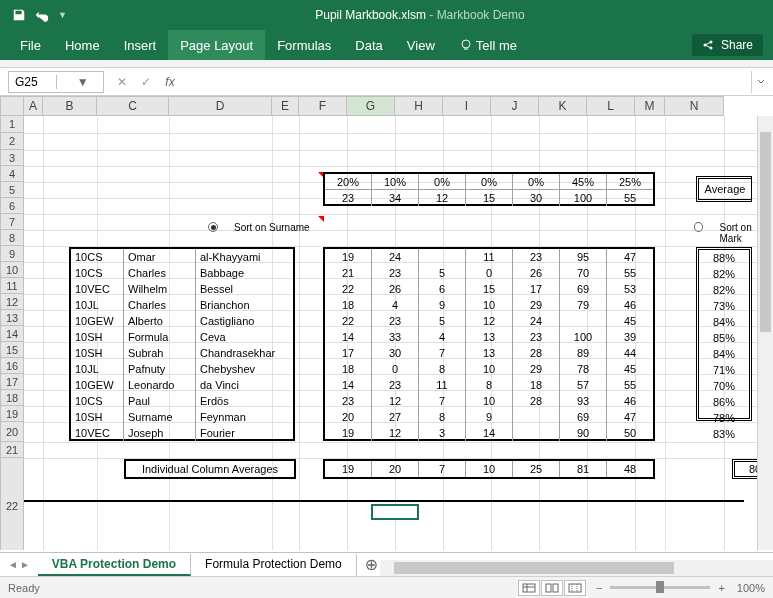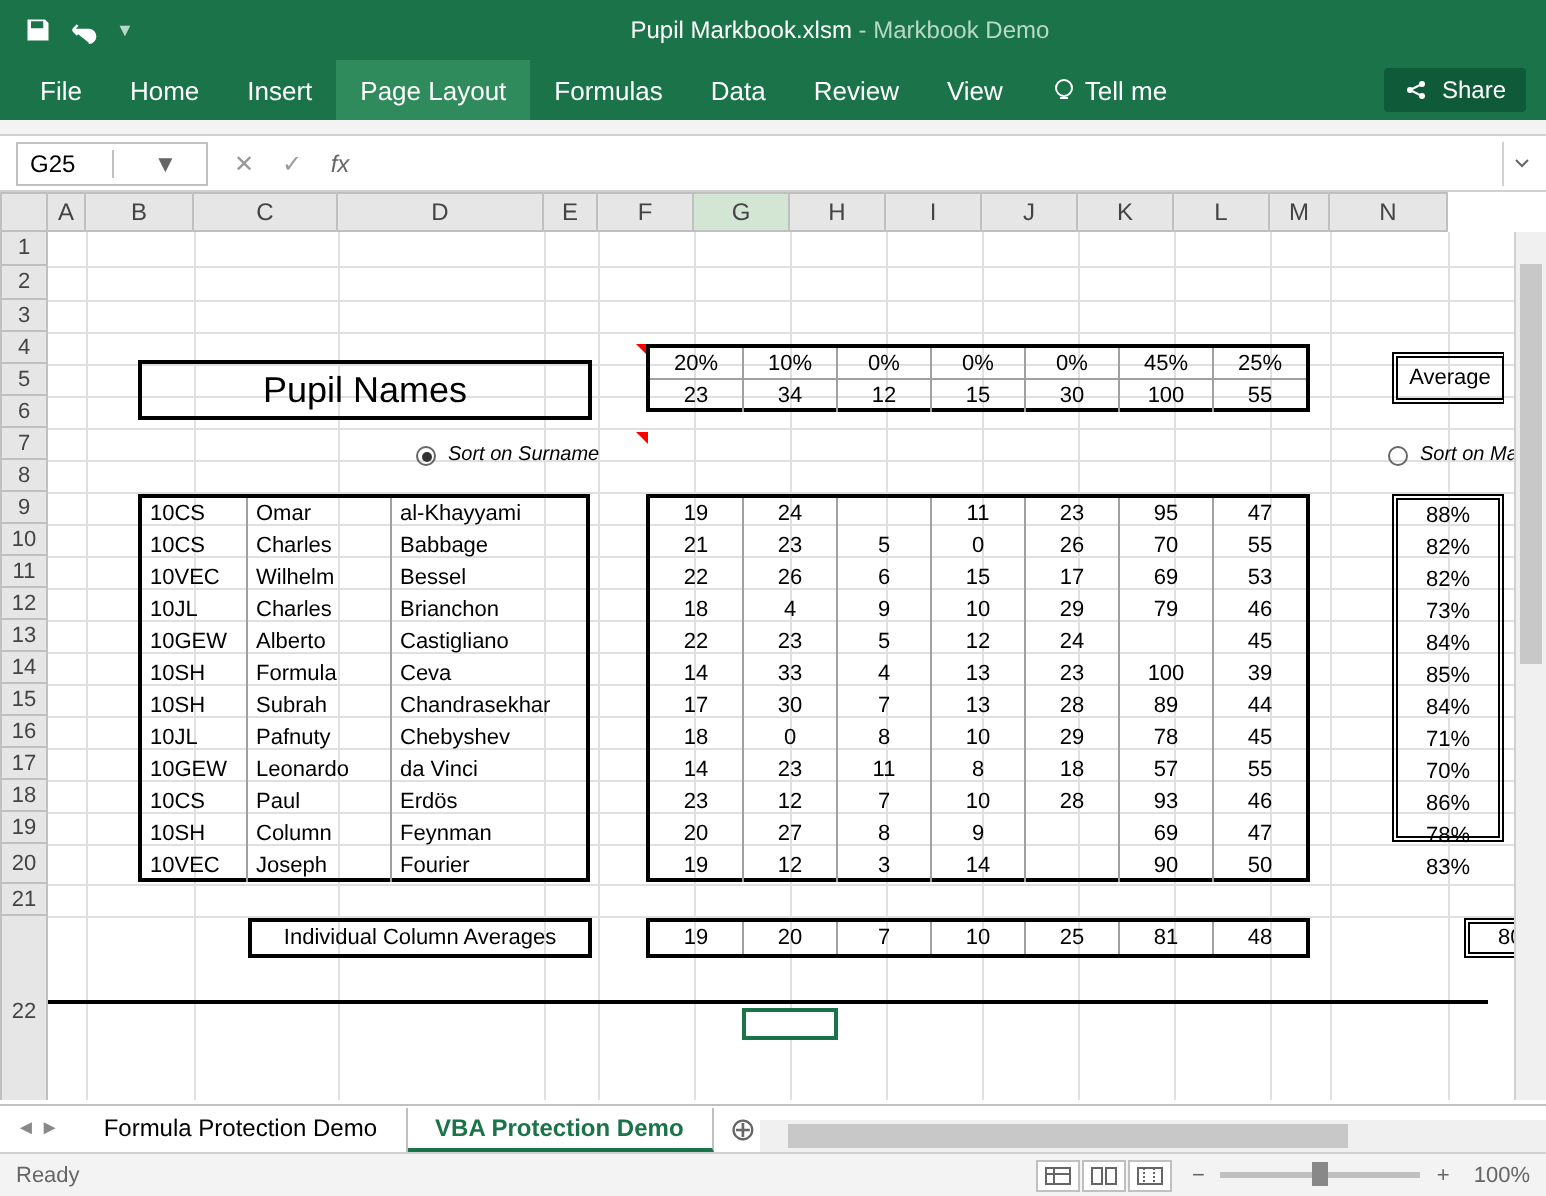--- a/index.html
+++ b/index.html
@@ -39,21 +39,21 @@
 .gridlines .hl { position: absolute; left: 0; right: 0; height: 1px; background: #e0e0e0; }
 .demo-title { position: absolute; left: 18px; top: 0; width: 665px; height: 34px; background: #ffff99; border: 1px solid #808080; display: flex; align-items: center; justify-content: center; font-size: 20px; font-weight: bold; }
 .pupil-header { position: absolute; left: 45px; top: 64px; width: 227px; height: 30px; border: 2px solid #000; display: flex; align-items: center; justify-content: center; font-size: 18px; font-family: Arial; }
 .weights-box { position: absolute; left: 299px; top: 56px; width: 332px; height: 34px; border: 2px solid #000; }
 .weights-box .row { display: flex; height: 16px; }
 .weights-box .cell { flex: 1; border-right: 1px solid #a0a0a0; border-bottom: 1px solid #a0a0a0; display: flex; align-items: center; justify-content: center; font-size: 11px; }
 .weights-box .row:last-child .cell { border-bottom: none; }
 .weights-box .cell:last-child { border-right: none; }
 .red-tri { position: absolute; width: 0; height: 0; border-left: 6px solid transparent; border-top: 6px solid red; }
 .avg-box { position: absolute; left: 672px; top: 60px; width: 56px; height: 26px; border: 3px double #000; border-right: 1px solid #000; display: flex; align-items: center; justify-content: center; font-size: 11px; }
-.sort-label { position: absolute; font-size: 10px; display: flex; align-items: flex-end; gap: 6px; font-style: italic; }
+.sort-label { position: absolute; font-size: 10px; display: flex; align-items: flex-start; gap: 16px; }
 .radio { width: 10px; height: 10px; border-radius: 50%; border: 1px solid #666; display: inline-flex; align-items: center; justify-content: center; }
 .radio.on::after { content: ''; width: 5px; height: 5px; border-radius: 50%; background: #333; }
 .data-table { position: absolute; left: 45px; top: 131px; width: 226px; height: 194px; border: 2px solid #000; }
 .data-row { display: flex; height: 16px; font-size: 11px; }
 .data-row .c { border-right: 1px solid #a0a0a0; display: flex; align-items: center; padding-left: 4px; }
 .data-row .c.num { justify-content: center; padding-left: 0; }
 .data-table .c1 { width: 53px; } .data-table .c2 { width: 72px; } .data-table .c3 { flex: 1; border-right: none; }
 .marks-table { position: absolute; left: 299px; top: 131px; width: 332px; height: 194px; border: 2px solid #000; }
 .marks-table .c { flex: 1; }
 .marks-table .c:last-child { border-right: none; }
@@ -104,21 +104,20 @@
 </div>
 
 <div class="ribbon-tabs">
   <div id="rtabs" style="display:flex">
       <div class="tab">File</div>
       <div class="tab">Home</div>
       <div class="tab">Insert</div>
       <div class="tab active">Page Layout</div>
       <div class="tab">Formulas</div>
       <div class="tab">Data</div>
-      <div class="tab">Review</div>
       <div class="tab">View</div>
     </div>
   <div class="tab">
       <svg width="14" height="14">
         <circle cx="7" cy="6" r="4" fill="none" stroke="#fff"></circle>
         <line x1="5" y1="11" x2="9" y2="11" stroke="#fff"></line>
       </svg>
       <span>Tell me</span>
     </div>
   <div class="spacer"></div>
@@ -226,21 +225,20 @@
         <div class="hl" style="top: 210px;"></div>
         <div class="hl" style="top: 226px;"></div>
         <div class="hl" style="top: 242px;"></div>
         <div class="hl" style="top: 258px;"></div>
         <div class="hl" style="top: 274px;"></div>
         <div class="hl" style="top: 290px;"></div>
         <div class="hl" style="top: 306px;"></div>
         <div class="hl" style="top: 326px;"></div>
         <div class="hl" style="top: 342px;"></div>
       </div>
-    <div class="pupil-header">Pupil Names</div>
     <div class="red-tri" style="left:294px;top:56px"></div>
     <div class="red-tri" style="left:294px;top:100px"></div>
     <div class="weights-box">
       <div class="row" id="weights-row">
           <div class="cell">20%</div>
           <div class="cell">10%</div>
           <div class="cell">0%</div>
           <div class="cell">0%</div>
           <div class="cell">0%</div>
           <div class="cell">45%</div>
@@ -311,21 +309,21 @@
           <div class="c c2">Leonardo</div>
           <div class="c c3">da Vinci</div>
         </div>
         <div class="data-row">
           <div class="c c1">10CS</div>
           <div class="c c2">Paul</div>
           <div class="c c3">Erdös</div>
         </div>
         <div class="data-row">
           <div class="c c1">10SH</div>
-          <div class="c c2">Column</div>
+          <div class="c c2">Surname</div>
           <div class="c c3">Feynman</div>
         </div>
         <div class="data-row">
           <div class="c c1">10VEC</div>
           <div class="c c2">Joseph</div>
           <div class="c c3">Fourier</div>
         </div>
       </div>
     <div class="marks-table" id="marks-table">
         <div class="data-row">
@@ -469,22 +467,22 @@
       <div class="thumb"></div>
     </div>
 </div>
 
 <div class="sheet-tabs">
   <div class="tab-nav">
       <span>◄</span>
       <span>►</span>
     </div>
   <div id="sheettabs" style="display:flex">
+      <div class="sheet-tab active">VBA Protection Demo</div>
       <div class="sheet-tab">Formula Protection Demo</div>
-      <div class="sheet-tab active">VBA Protection Demo</div>
     </div>
   <div class="sheet-add">⊕</div>
   <div style="flex:1">
       <div class="hscroll">
         <div class="thumb"></div>
       </div>
     </div>
 </div>
 
 <div class="status-bar">

